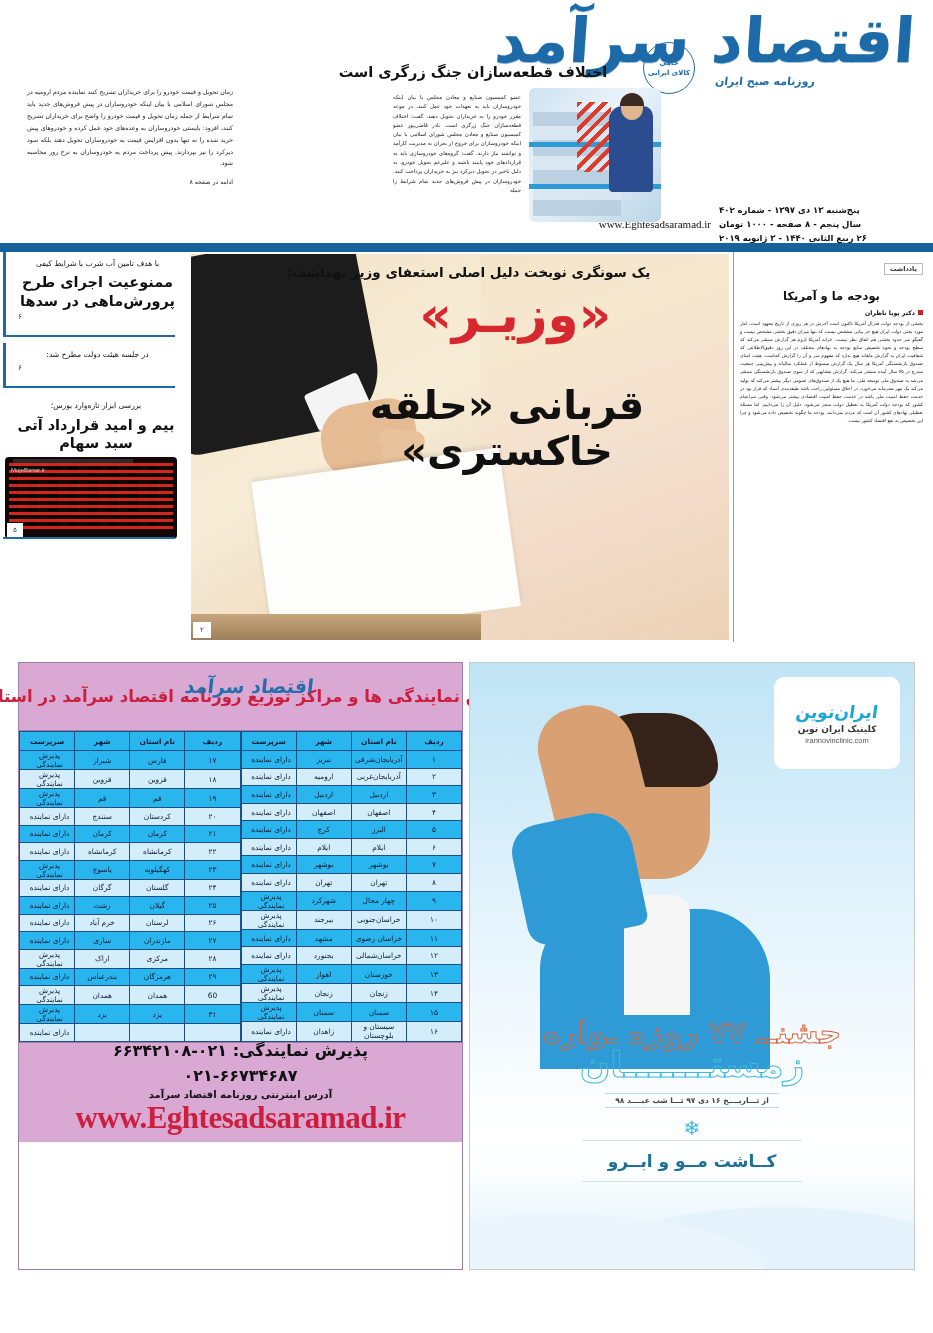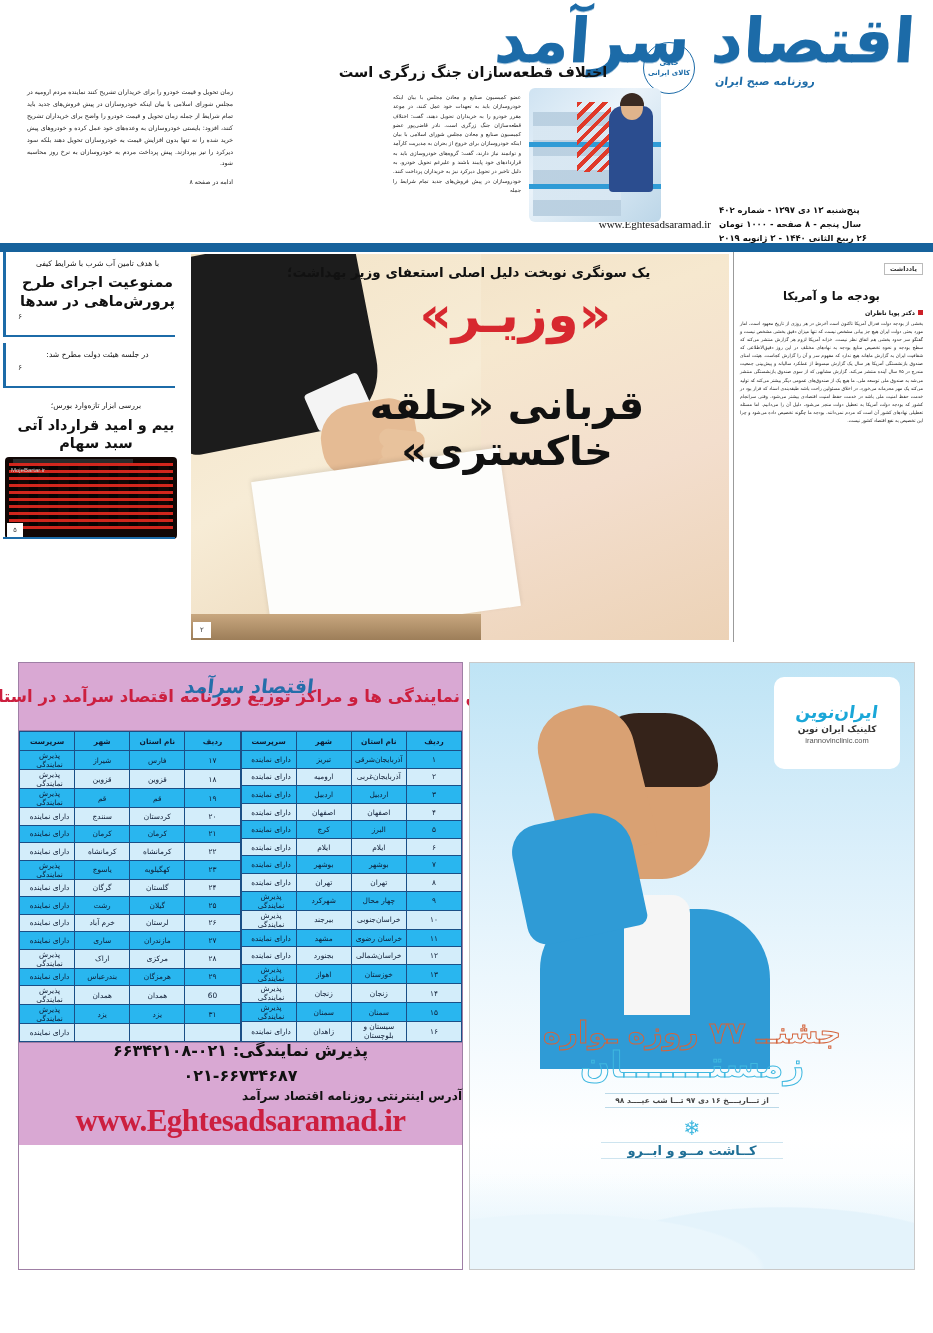--- a/index.html
+++ b/index.html
@@ -265,21 +265,21 @@
   table.dist td.c-sup  { width: 82px; padding-left: 6px; }
   tr.r-dark td { background: #29b6ef; }
   tr.r-light td { background: #d3edfa; }
   td.sup-pending { color: #cc1f3f; }
   .tp-phones {
     border-top: 1px solid #9f7fa5; background: #d9a8d3; height: 44px;
     display: flex; flex-direction: column; align-items: center; justify-content: center;
     font-size: 16px; font-weight: bold; color: #111; direction: rtl; line-height: 1.55;
   }
   .tp-addr {
-    background: #d9a8d3; font-size: 12px;
+    background: #d9a8d3; text-align: center; font-size: 10px;
     font-weight: bold; color: #111; direction: rtl; padding-top: 3px;
   }
   .tp-url {
     background: #d9a8d3; text-align: center;
     font-family: "Liberation Serif", serif;
     font-size: 31px; font-weight: bold; color: #cc1f3f; direction: ltr;
     letter-spacing: -.5px; padding-bottom: 6px;
   }
 
   
@@ -343,24 +343,24 @@
     font-size: 36px; font-weight: bold; letter-spacing: -1px; margin-top: -6px;
     color: transparent; -webkit-text-stroke: 1px #3fb8e0;
   }
   .af-dates {
     margin-top: 8px; font-size: 7.5px; color: #444; font-weight: bold;
     border-top: 1px solid #bcd9e8; border-bottom: 1px solid #bcd9e8;
     display: inline-block; padding: 2px 10px; letter-spacing: 2px;
   }
   .af-snow { margin-top: 8px; font-size: 20px; color: #3fb8e0; }
   .af-service {
-    font-size: 13px; font-weight: bold; color: #1f6f96;
+    font-size: 17px; font-weight: bold; color: #1f6f96;
     letter-spacing: 3px;
     border-top: 1px solid #cde4ef; border-bottom: 1px solid #cde4ef;
-    display: inline-block; padding: 0 26px;
+    display: inline-block; padding: 10px 26px;
   }
   .af-phone {
     margin-top: 10px; font-size: 28px; font-weight: bold; color: #d7282f;
     letter-spacing: 2px; direction: rtl;
   }
   .af-phone .pic {
     display: inline-block; width: 17px; height: 17px; border-radius: 50%;
     background: #d7282f; color: #fff; font-size: 11px; line-height: 17px;
     text-align: center; vertical-align: 3px;
   }

